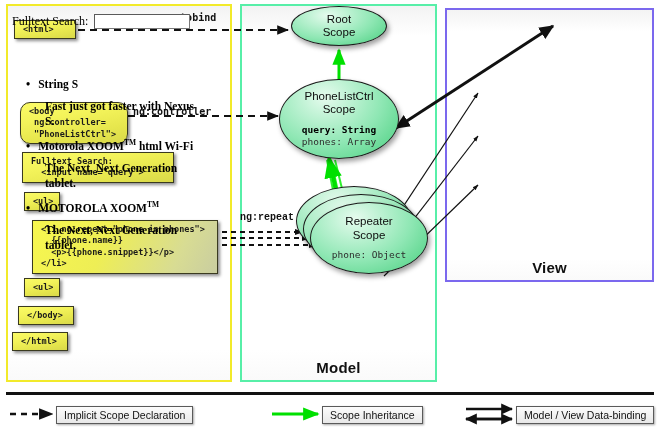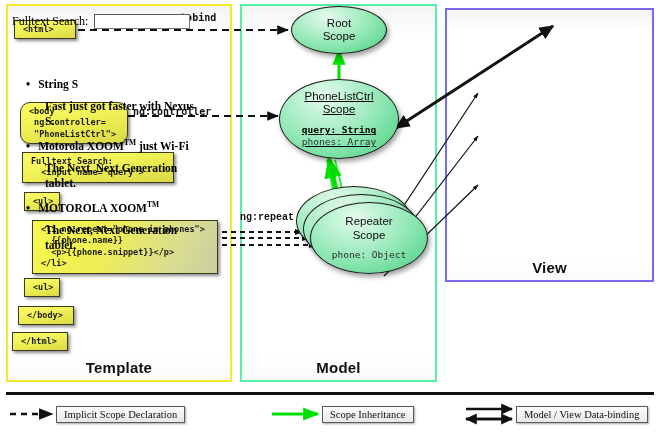--- a/index.html
+++ b/index.html
@@ -144,35 +144,34 @@
   }
   .legend-box {
     position: absolute;
     background: linear-gradient(180deg,#fcfcfc,#e8e8e8);
     border: 1px solid #5a5a5a;
     box-shadow: 1px 1px 2px rgba(0,0,0,.35);
     font-size: 10.5px;
     color: #111;
     padding: 2px 7px;
     white-space: nowrap;
-    font-family: Liberation Serif, serif;
+    font-family: Liberation Sans, sans-serif;
   }
   svg.overlay {
     position: absolute; left:0; top:0; width:660px; height:435px;
     pointer-events: none;
   }
 </style>
 </head>
 <body>
 
 <div id="stage">
 
   <div class="panel" id="panel-template" style="border-color: rgb(242, 234, 42);">
     <div class="panel-inner-shadow"></div>
-    <div class="panel-label">Template</div>
   </div>
 
   <div class="panel" id="panel-model" style="border-color: rgb(87, 239, 168);">
     <div class="panel-inner-shadow"></div>
     <div class="panel-label">Model</div>
   </div>
 
   <div class="panel" id="panel-view" style="border-color: rgb(123, 104, 238);">
     <div class="panel-inner-shadow"></div>
     <div class="panel-label">View</div>
@@ -249,26 +248,26 @@
   {{phone.name}}
   &lt;p&gt;{{phone.snippet}}&lt;/p&gt;
 &lt;/li&gt;</div>
 
   <div class="codebox" style="left:24px; top:278px; width:36px;">&lt;ul&gt;</div>
 
   <div class="codebox" style="left:18px; top:306px; width:56px;">&lt;/body&gt;</div>
 
   <div class="codebox" style="left:12px; top:332px; width:56px;">&lt;/html&gt;</div>
 
-  <div class="scope" style="left:291px; top:6px; width:96px; height:48px;">
+  <div class="scope" style="left:291px; top:6px; width:96px; height:40px;">
     <div class="title">Root</div>
     <div class="title">Scope</div>
   </div>
 
-  <div class="scope" style="left:279px; top:79px; width:120px; height:80px;text-decoration:underline;">
+  <div class="scope" style="left:279px; top:79px; width:120px; height:80px;">
     <div class="title">PhoneListCtrl</div>
     <div class="title" style="margin-bottom:8px;">Scope</div>
     <div class="prop bold">query: String</div>
     <div class="prop">phones: Array</div>
   </div>
 
   <div class="scope-ghost" style="left:296px; top:186px; width:116px; height:70px;"></div>
   <div class="scope-ghost" style="left:303px; top:194px; width:116px; height:70px;"></div>
 
   <div class="scope" style="left:310px; top:202px; width:118px; height:72px;">
@@ -287,21 +286,21 @@
       <div class="view-title">
         <span class="bullet">•</span>
         <span><span>String S</span><span class="tm"></span><span></span></span>
       </div>
       <div class="view-snippet">Fast just got faster with Nexus S.</div>
     </div>
 
     <div class="view-item">
       <div class="view-title">
         <span class="bullet">•</span>
-        <span><span>Motorola XOOM</span><span class="tm">TM</span><span> just Wi-Fi</span></span>
+        <span><span>Motorola XOOM</span><span class="tm">TM</span><span> html Wi-Fi</span></span>
       </div>
       <div class="view-snippet">The Next, Next Generation tablet.</div>
     </div>
 
     <div class="view-item">
       <div class="view-title">
         <span class="bullet">•</span>
         <span><span>MOTOROLA XOOM</span><span class="tm">TM</span><span></span></span>
       </div>
       <div class="view-snippet">The Next, Next Generation tablet.</div>

